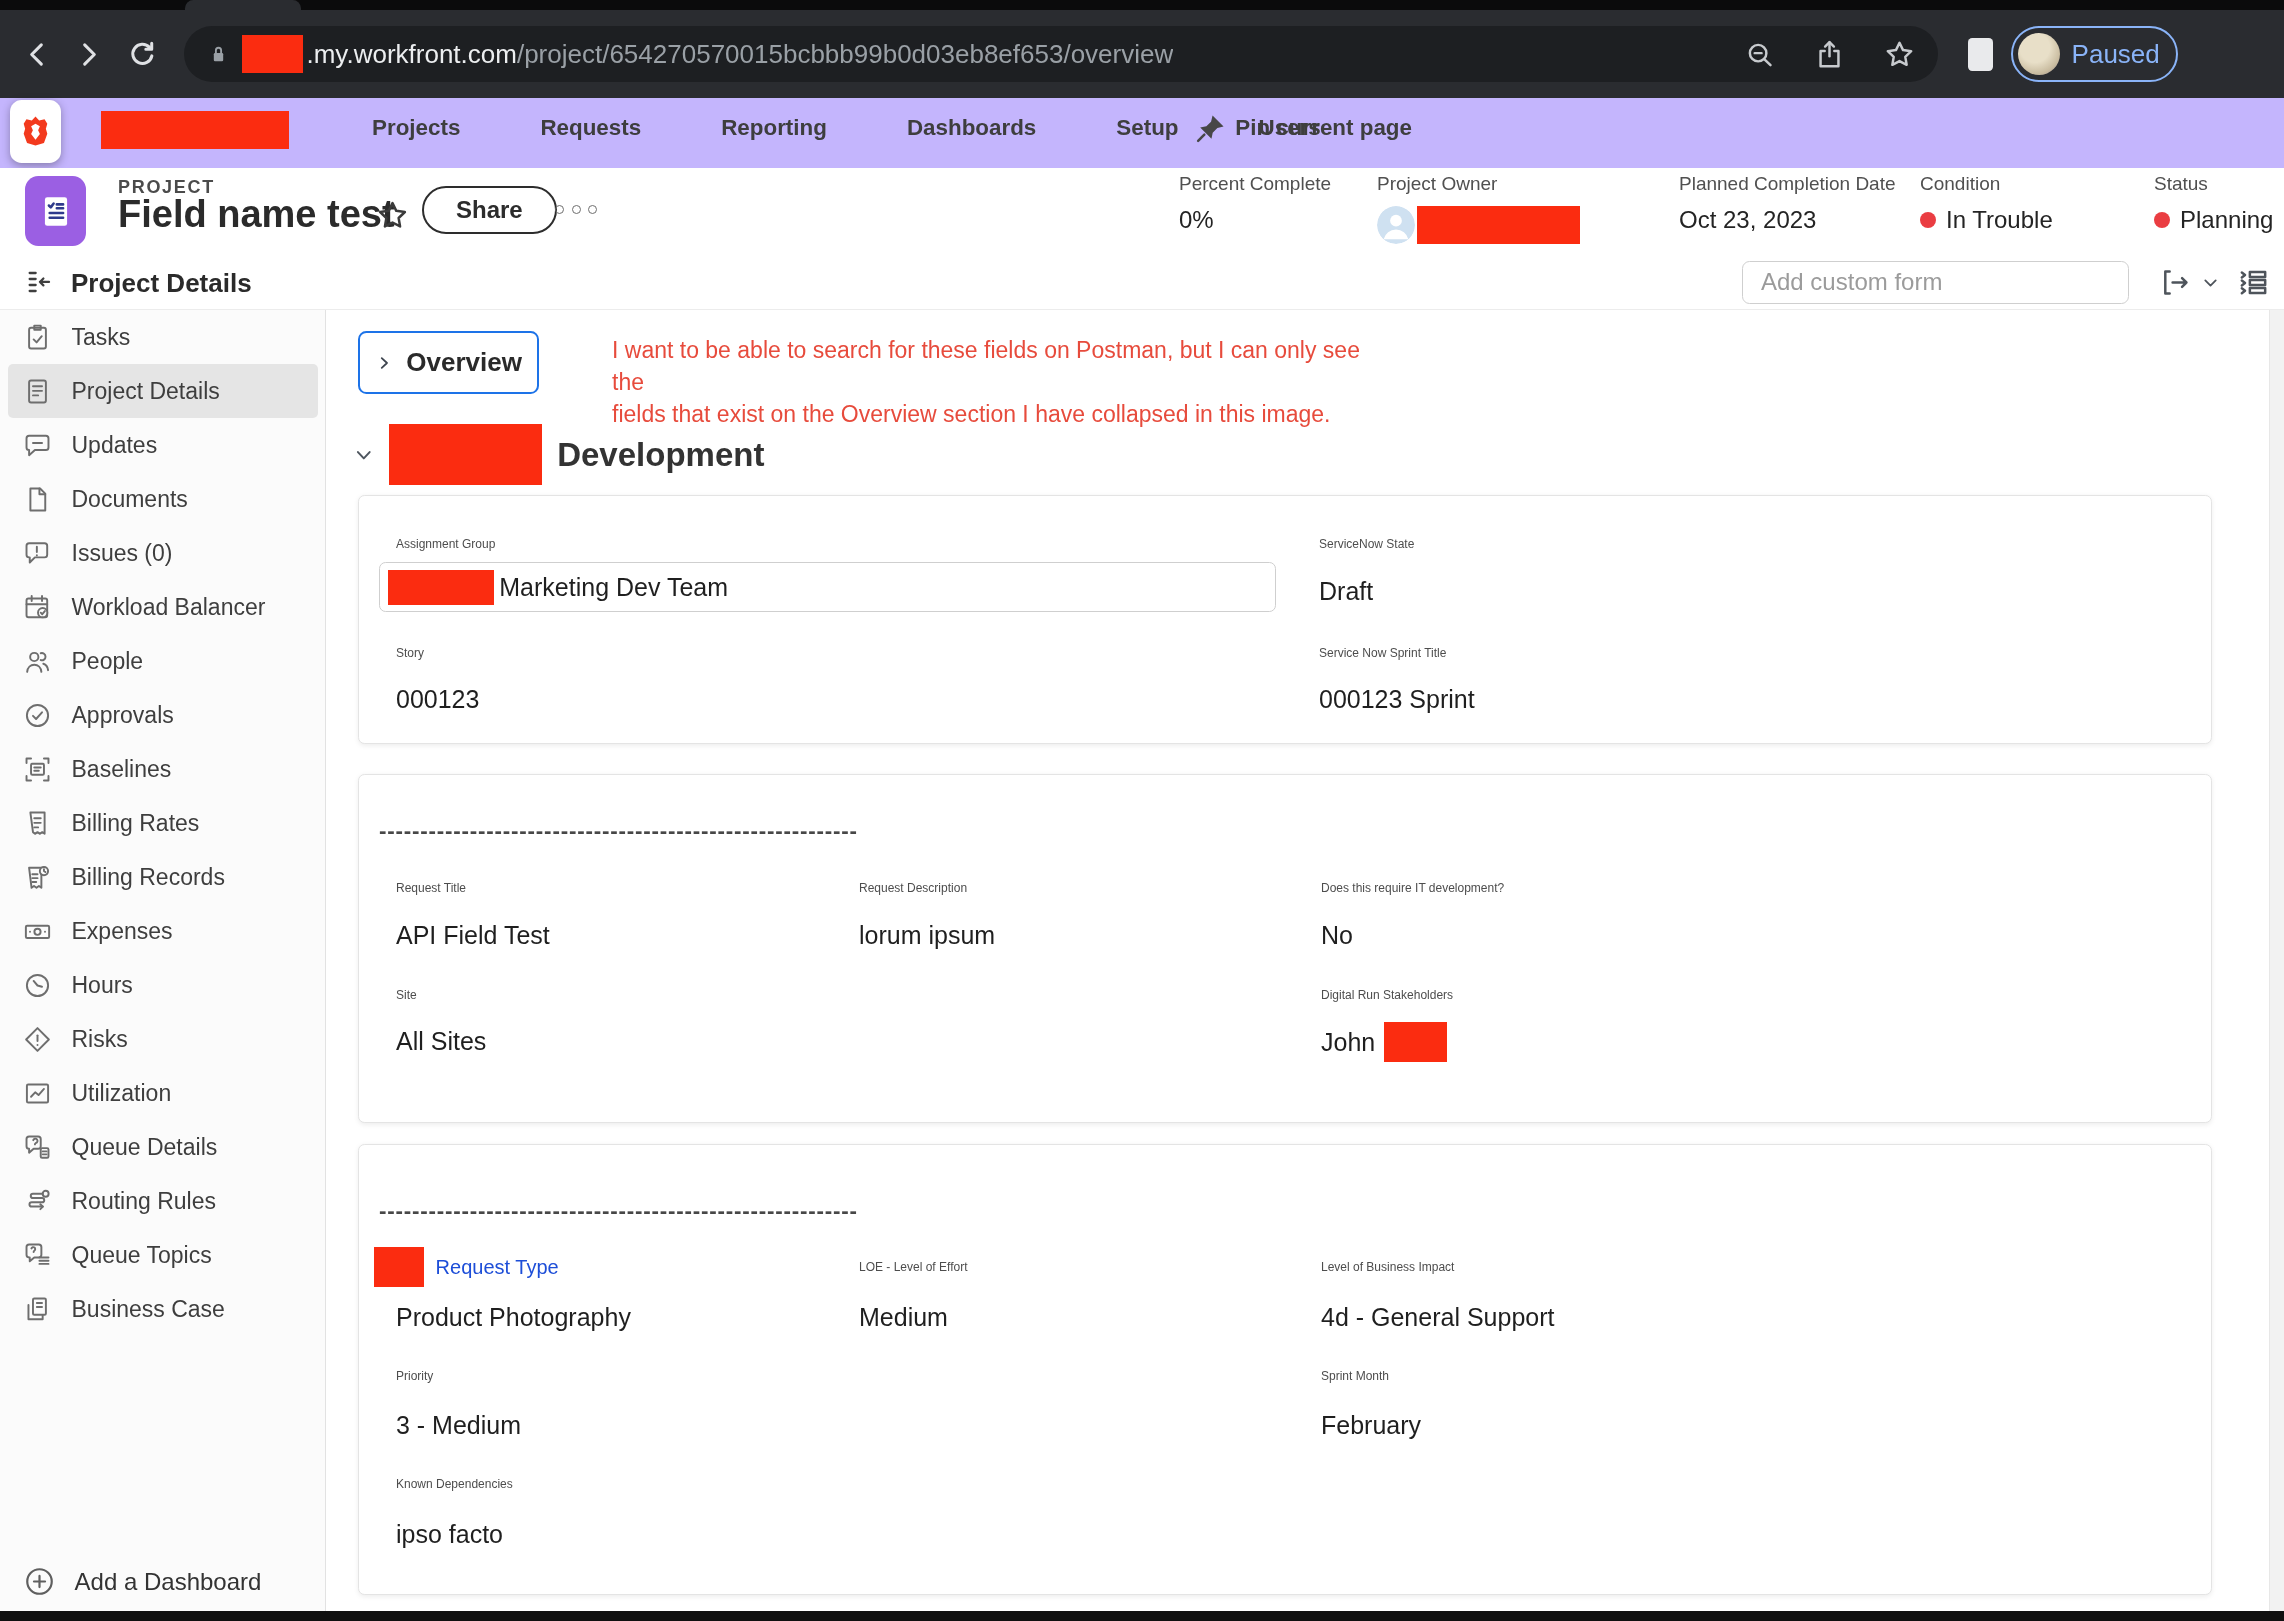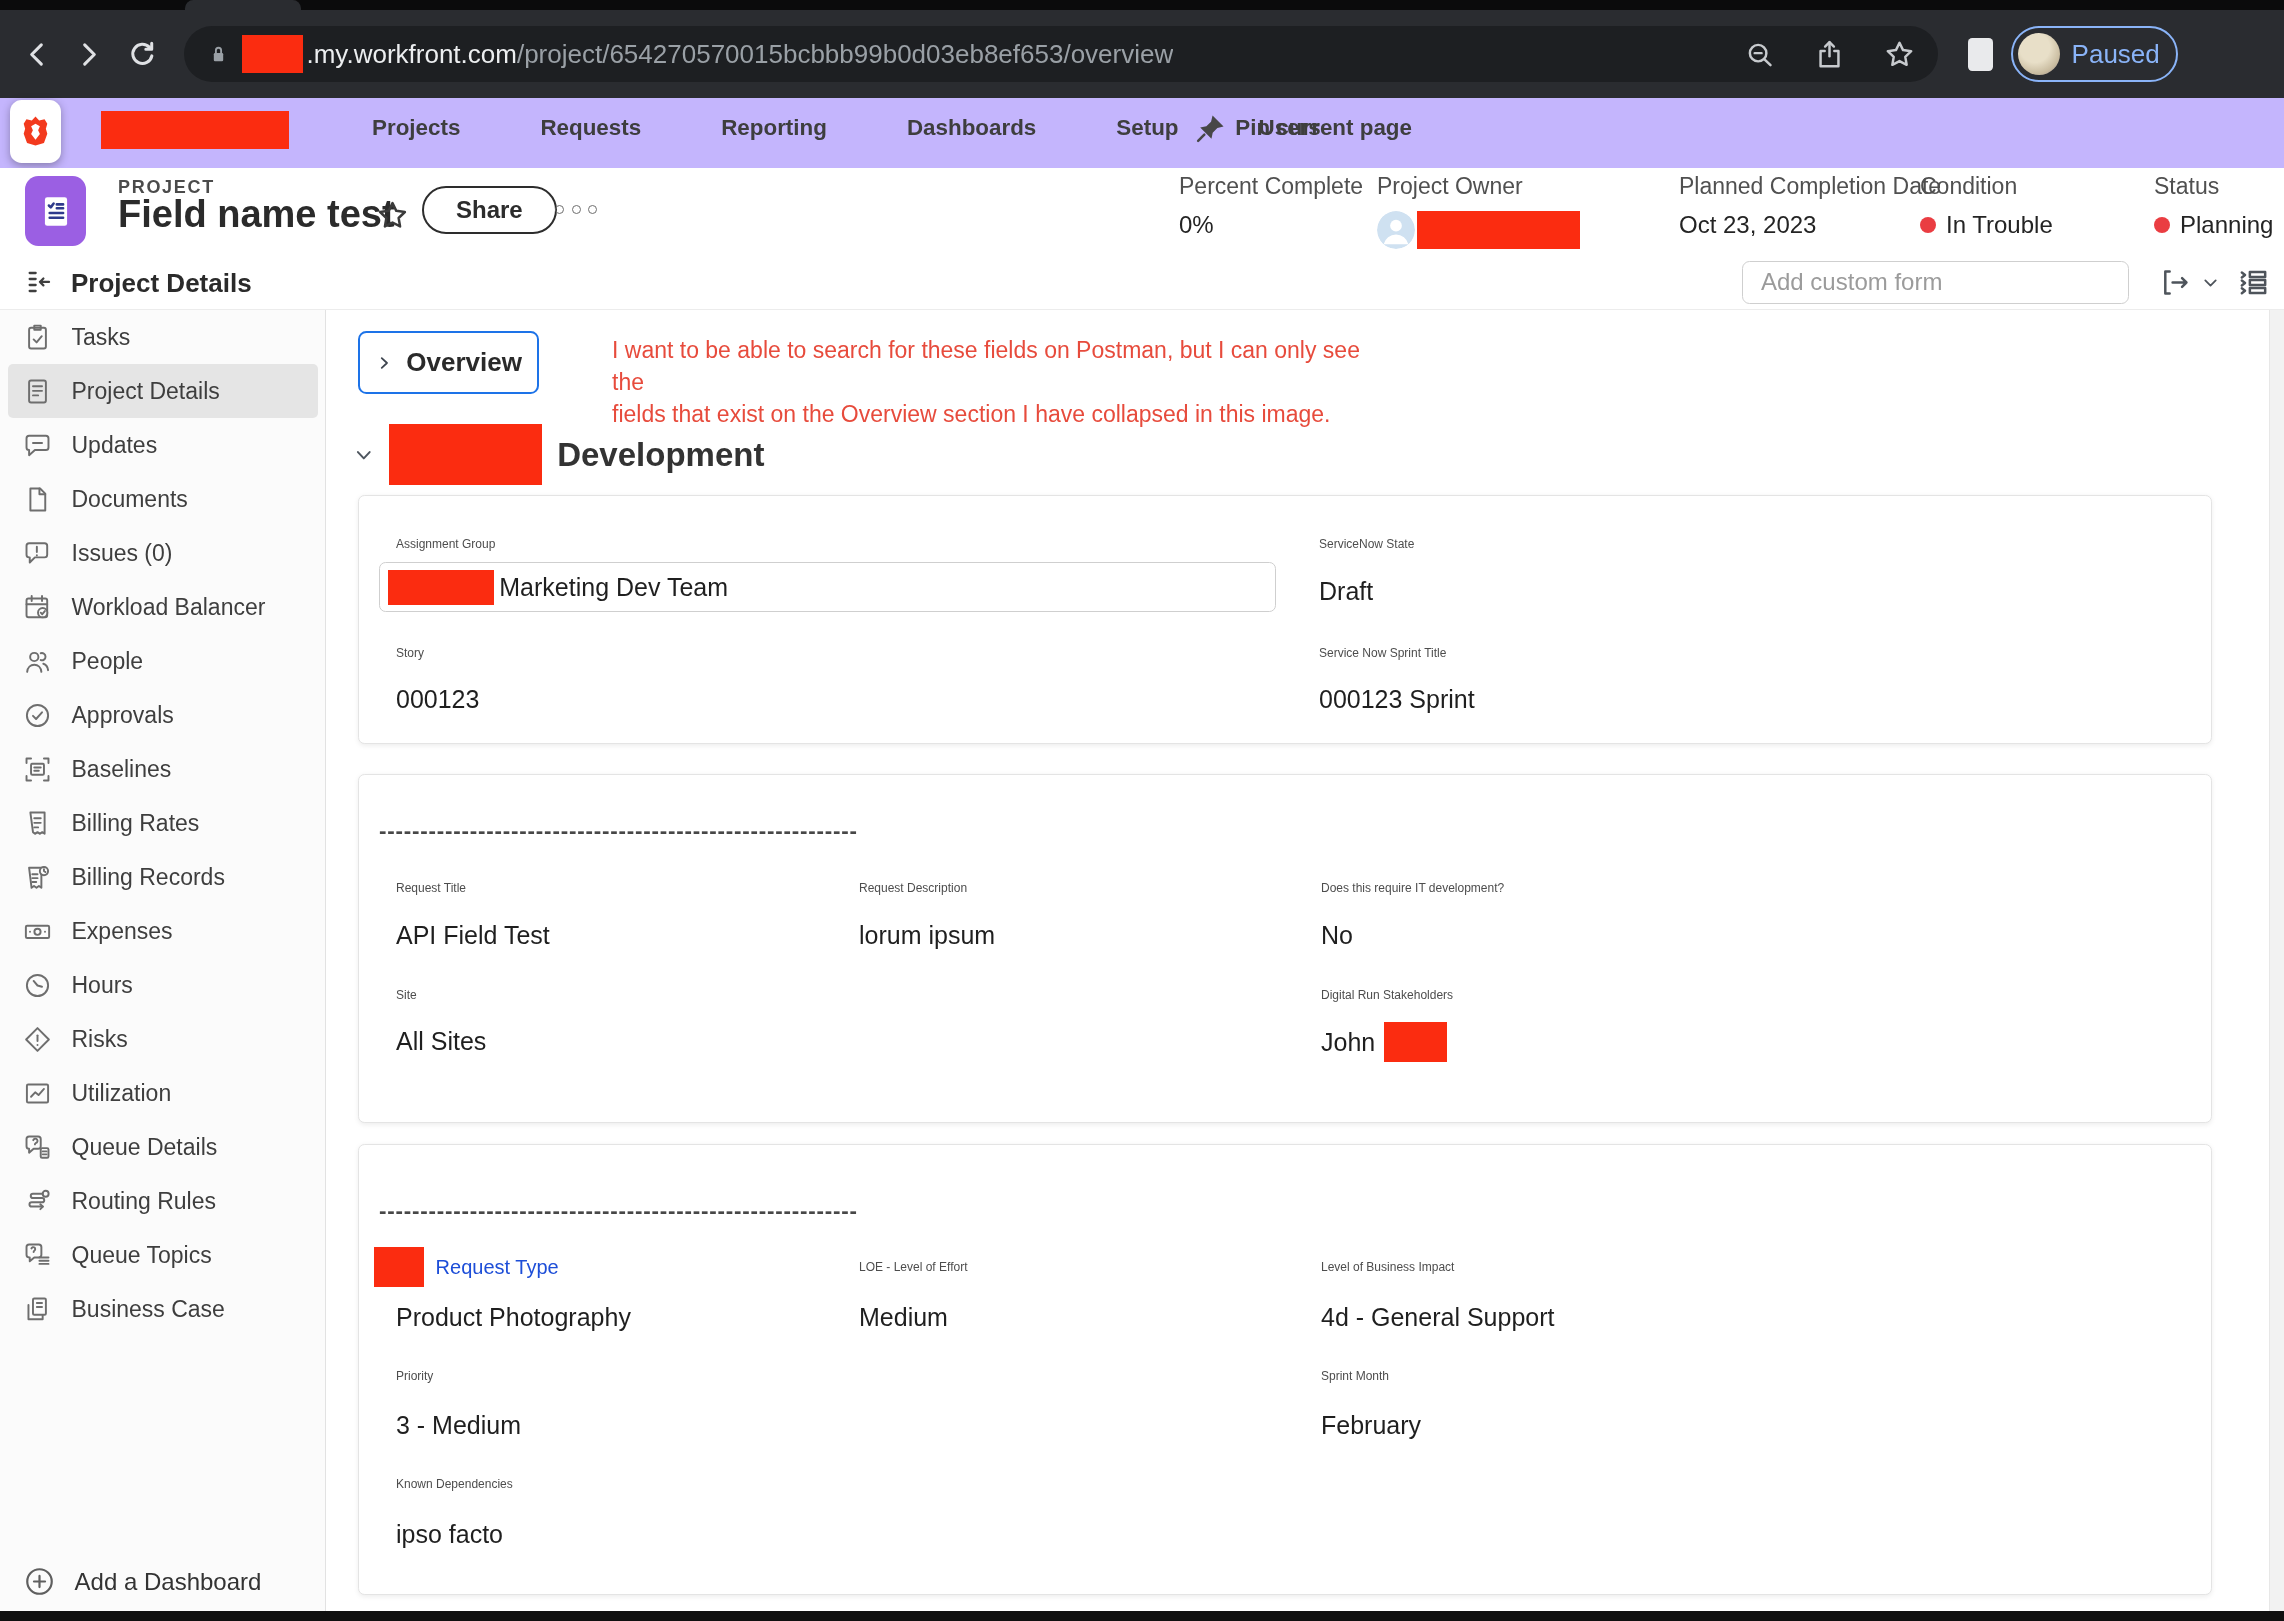--- a/index.html
+++ b/index.html
@@ -60,21 +60,21 @@
   .picon svg{width:38px;height:47px;}
   .eyebrow{position:absolute;left:118px;top:9px;font-size:18px;font-weight:700;letter-spacing:1.7px;color:#4b4b4b;}
   .ptitle{position:absolute;left:118px;top:25px;font-size:38px;font-weight:700;color:#2b2b2b;}
   .hstar{position:absolute;left:375px;top:30px;width:35px;height:35px;cursor:pointer;}
   .hstar svg{width:35px;height:35px;fill:none;stroke:#3a3a3a;stroke-width:1.7;stroke-linejoin:round;}
   .share-btn{position:absolute;left:422px;top:18px;height:48px;padding:0 32px;border:2.5px solid #2d2d2d;border-radius:24px;
              display:flex;align-items:center;font-size:24px;font-weight:700;color:#2c2c2c;background:#fff;cursor:pointer;box-sizing:border-box;}
   .hdots{position:absolute;left:555px;top:37px;display:flex;gap:7.5px;cursor:pointer;}
   .hdots i{width:9px;height:9px;border-radius:50%;border:1.7px solid #6f6f6f;box-sizing:border-box;}
   .stat{position:absolute;top:5px;}
-  .stat .sl{font-size:23px;color:#505050;}
+  .stat .sl{font-size:19px;color:#505050;}
   .stat .sv{margin-top:10.8px;font-size:24px;color:#242424;display:flex;align-items:center;}
   .owner-avatar{width:38px;height:38px;border-radius:50%;overflow:hidden;flex:none;}
   .owner-avatar svg{width:38px;height:38px;display:block;}
   .owner-redact{width:163px;height:38px;margin-left:1.7px;}
   .dot{width:16px;height:16px;border-radius:50%;background:#ea3d42;margin-right:10px;flex:none;}
 
   
   .toolbar{position:absolute;left:0;top:255px;width:100%;height:55px;background:#fff;border-bottom:0.8px solid #ececec;box-sizing:border-box;}
   .tb-icon{position:absolute;left:23px;top:11.6px;width:32px;height:32px;cursor:pointer;}
   .tb-icon svg{width:32px;height:32px;fill:none;stroke:#3f3f3f;stroke-width:1.7;stroke-linecap:round;stroke-linejoin:round;}

